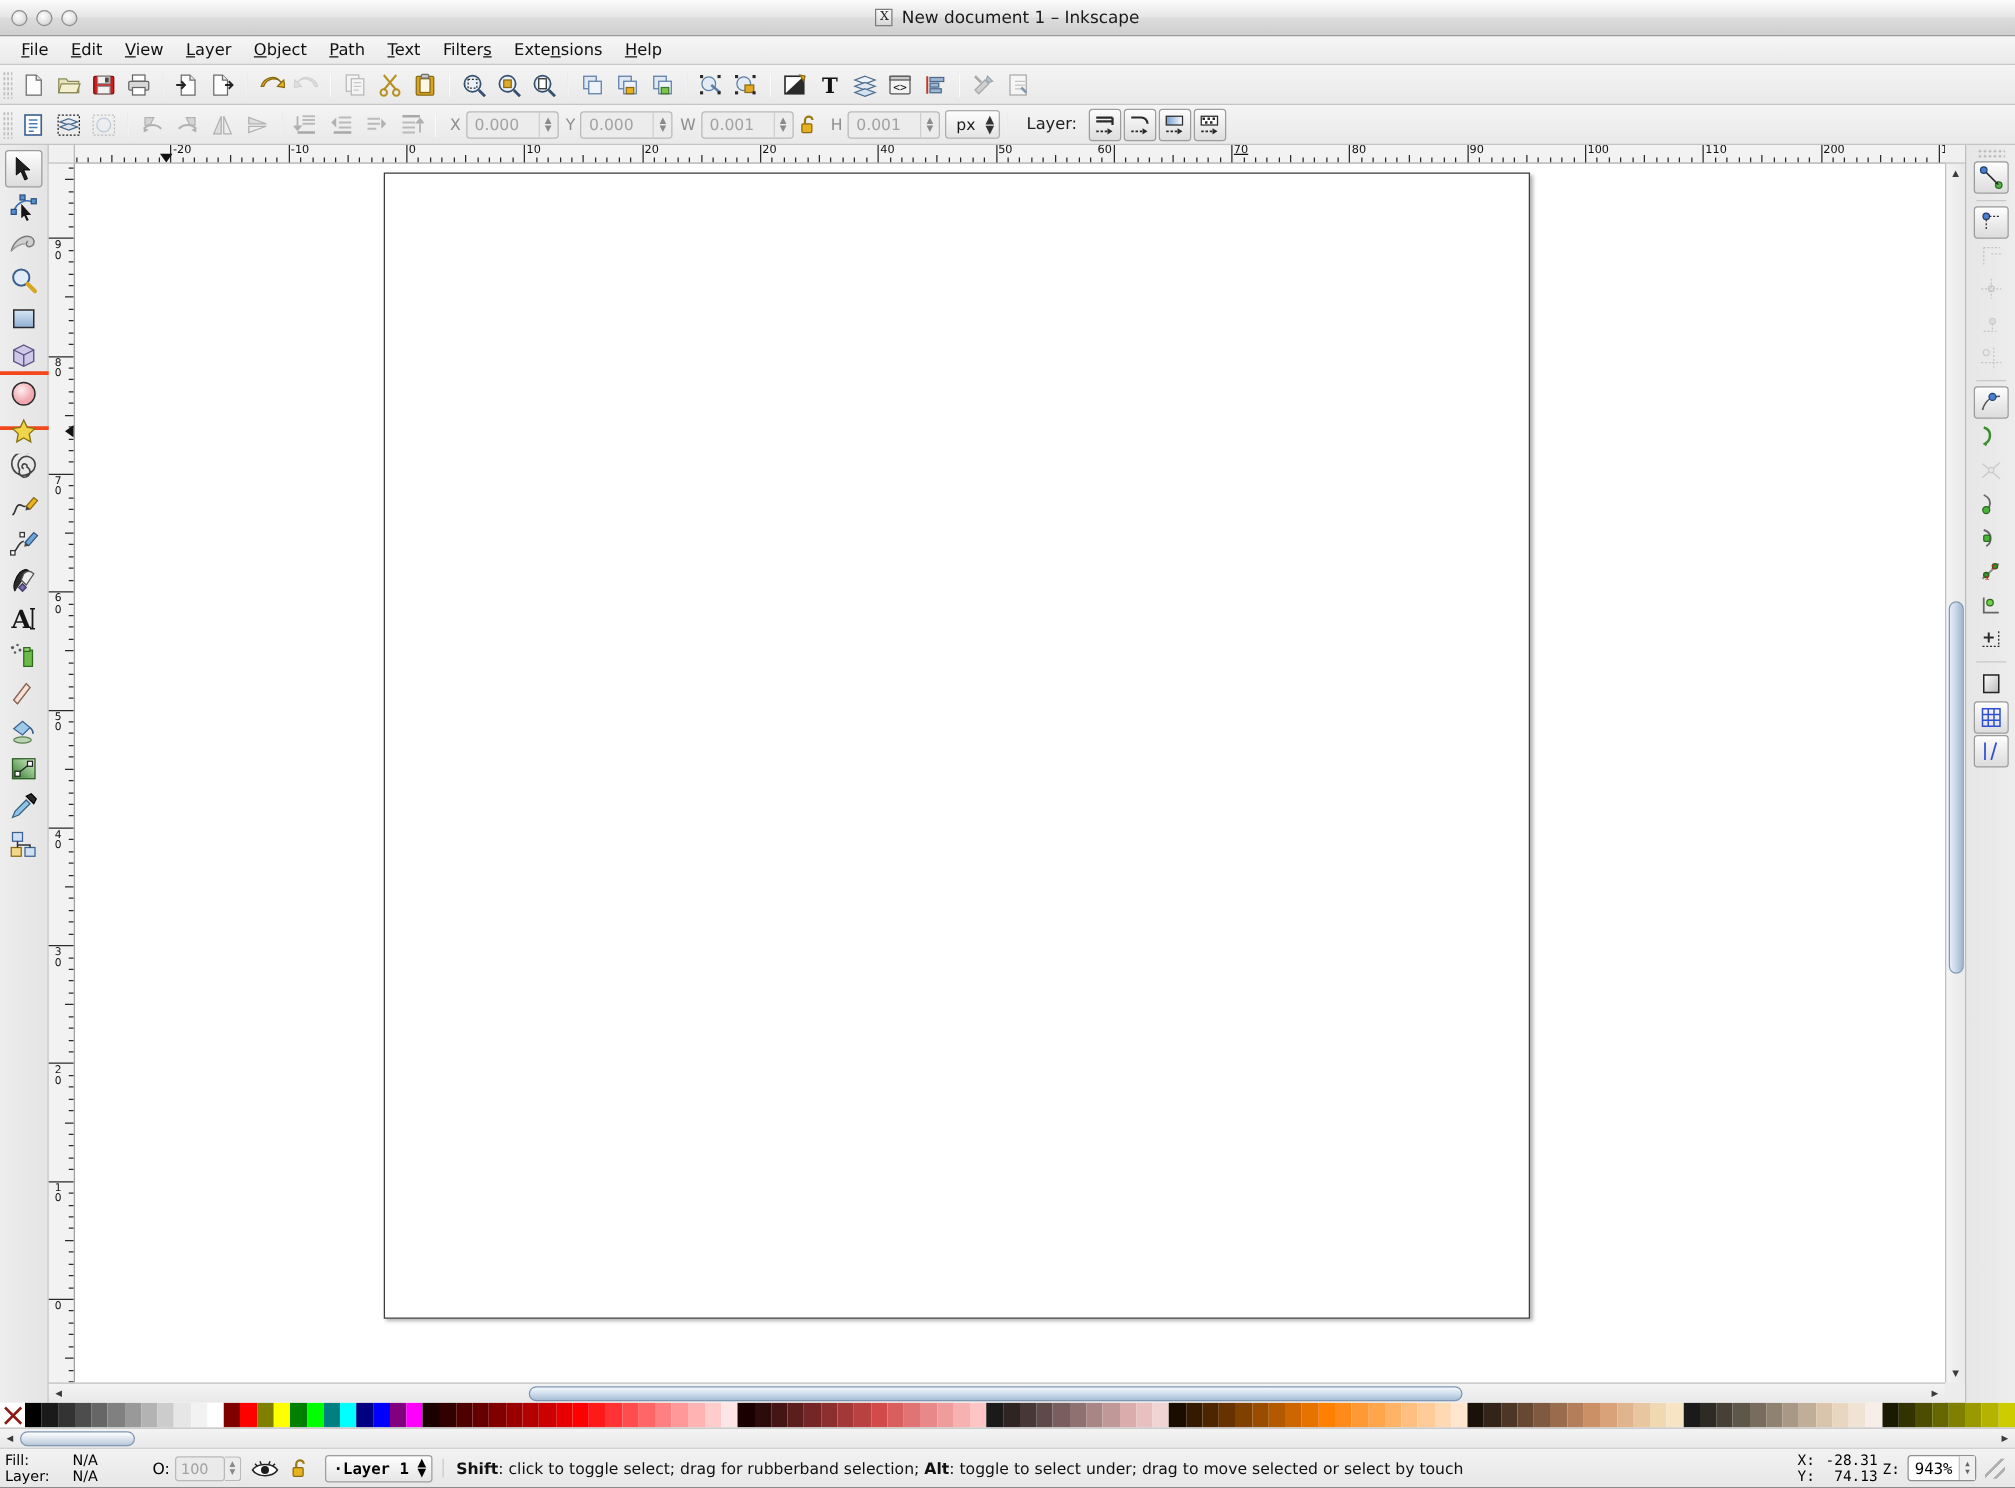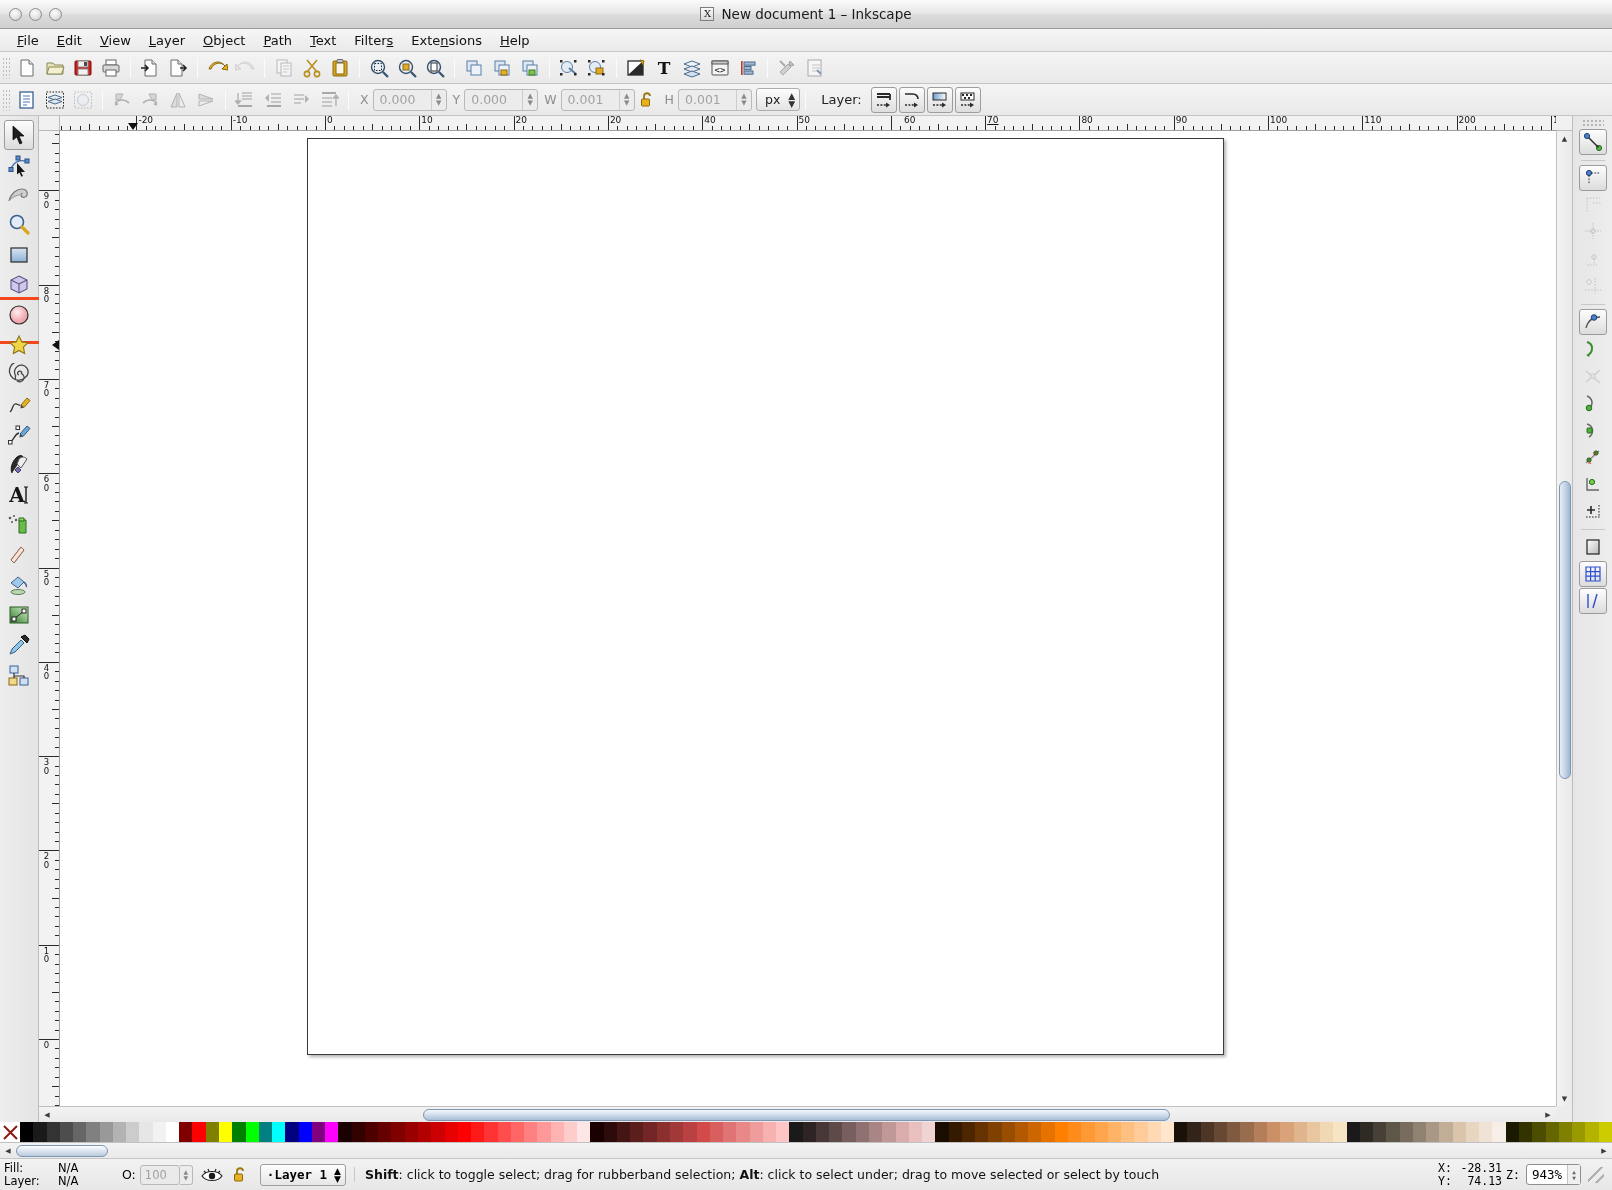--- a/index.html
+++ b/index.html
@@ -1024,21 +1024,21 @@
             <div class="tick" style="left: 745.93px; height: 4px;"></div>
             <div class="tick" style="left: 755.36px; height: 4px;"></div>
             <div class="tick" style="left: 764.79px; height: 4px;"></div>
             <div class="tick" style="left: 774.22px; height: 4px;"></div>
             <div class="tick" style="left: 783.65px; height: 6px;"></div>
             <div class="tick" style="left: 793.08px; height: 4px;"></div>
             <div class="tick" style="left: 802.51px; height: 4px;"></div>
             <div class="tick" style="left: 811.94px; height: 4px;"></div>
             <div class="tick" style="left: 821.37px; height: 4px;"></div>
             <div class="majline" style="left: 830.8px;"></div>
-            <div class="lbl" style="left: 842px;">60</div>
+            <div class="lbl" style="left: 816px;">60</div>
             <div class="tick" style="left: 840.23px; height: 4px;"></div>
             <div class="tick" style="left: 849.66px; height: 4px;"></div>
             <div class="tick" style="left: 859.09px; height: 4px;"></div>
             <div class="tick" style="left: 868.52px; height: 4px;"></div>
             <div class="tick" style="left: 877.95px; height: 6px;"></div>
             <div class="tick" style="left: 887.38px; height: 4px;"></div>
             <div class="tick" style="left: 896.81px; height: 4px;"></div>
             <div class="tick" style="left: 906.24px; height: 4px;"></div>
             <div class="tick" style="left: 915.67px; height: 4px;"></div>
             <div class="majline" style="left: 925.1px;"></div>
@@ -1562,21 +1562,21 @@
           <rect x="3.5" y="8" width="8" height="7" rx="1" fill="#e8b11f" stroke="#8a6a10"></rect>
         </svg>
     </div>
 
     <div class="layer-sel">
       <span class="layer-name">·<span>Layer 1</span></span>
       <span style="font-size:9px;line-height:8px;text-align:center;">▲<br>▼</span>
     </div>
 
     <div class="statusmsg">
-      <b>Shift</b><span>: click to toggle select; drag for rubberband selection; </span><b>Alt</b><span>: click to select under; drag to move selected or select by touch</span>
+      <b>Shift</b><span>: click to toggle select; drag for rubberband selection; </span><b>Alt</b><span>: toggle to select under; drag to move selected or select by touch</span>
     </div>
 
     <div class="coords">
       <div class="xy">
         <div>
             <span class="k">X:</span>
             <span class="v">-28.31</span>
           </div>
         <div>
             <span class="k">Y:</span>

